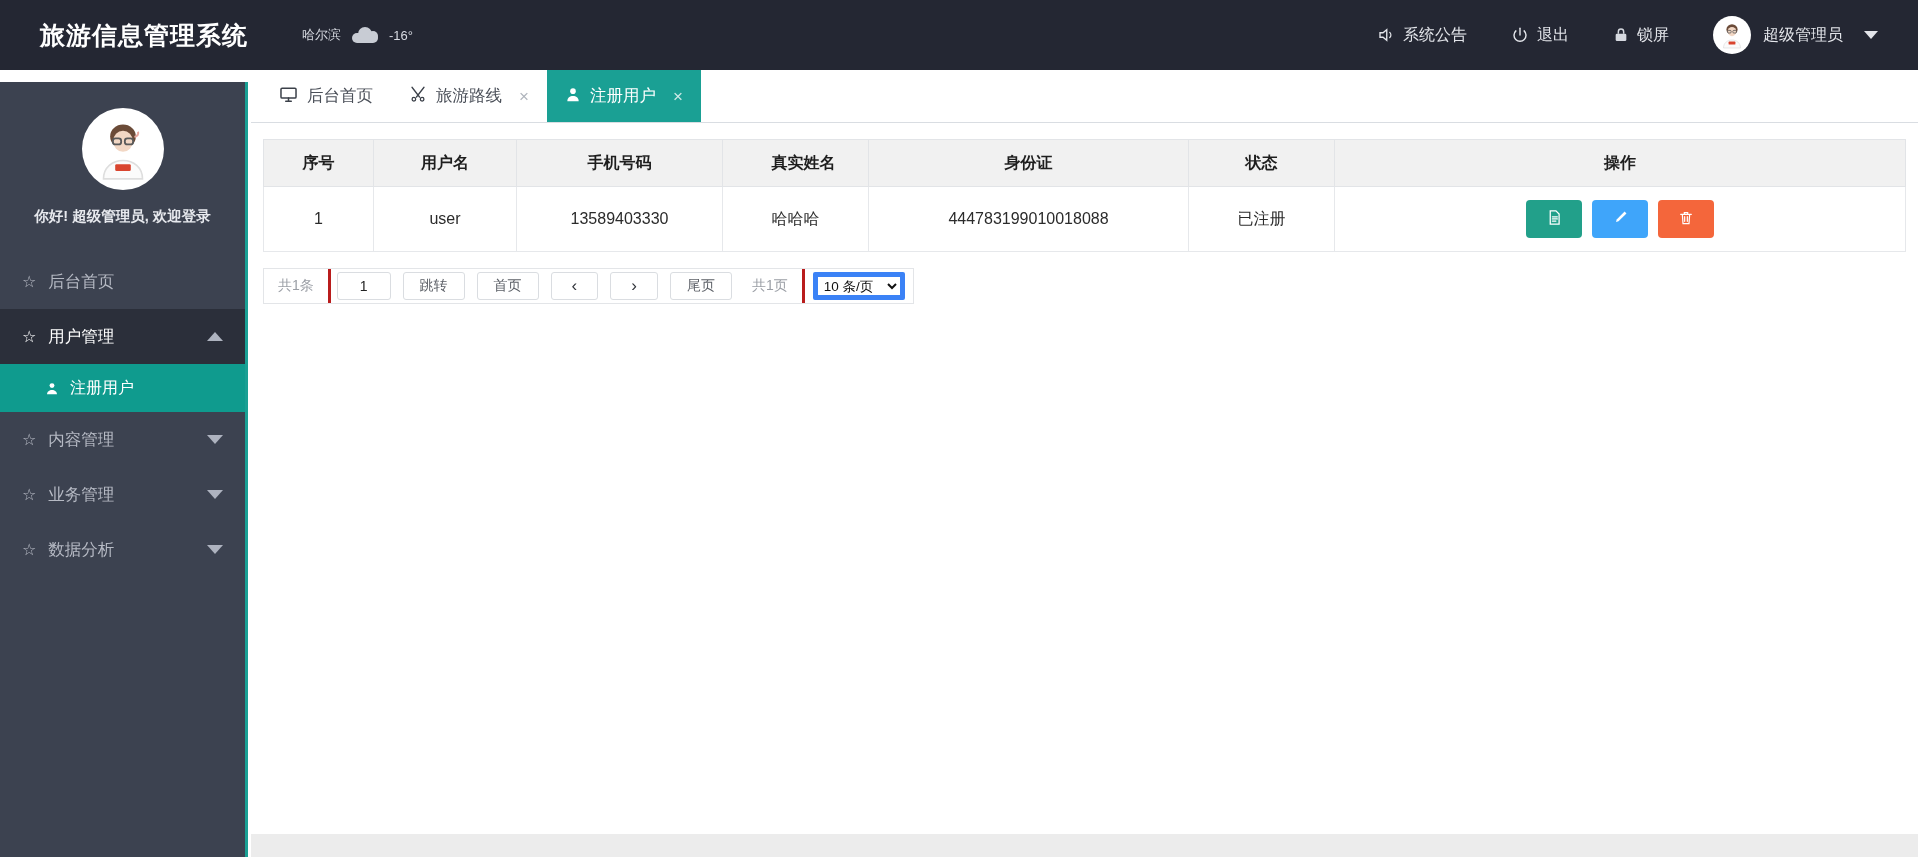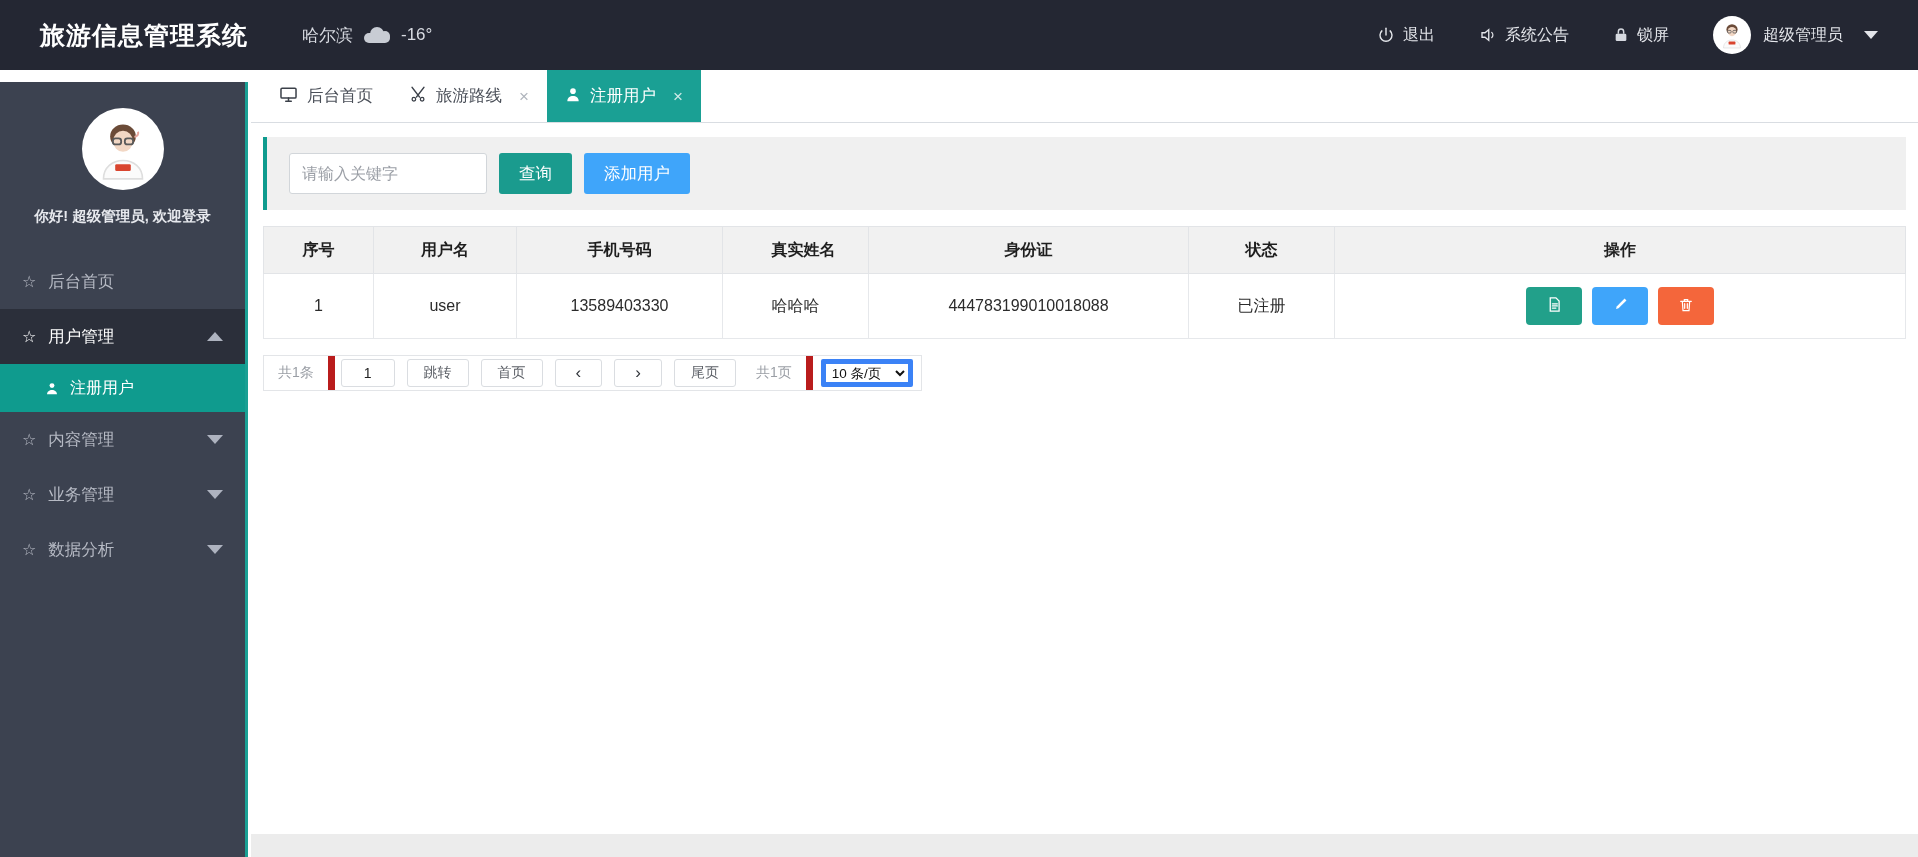--- a/index.html
+++ b/index.html
@@ -20,21 +20,21 @@
   }
   .brand {
     width: 250px; flex: none;
     font-size: 25px; font-weight: 700;
     color: #ffffff; letter-spacing: 1px;
     padding-left: 40px;
     white-space: nowrap;
   }
   .weather {
     display: flex; align-items: center; gap: 11px;
-    font-size: 17px; color: #d8dbe2;
+    font-size: 13px; color: #d8dbe2;
     margin-left: 52px;
   }
   .cloud-icon { display: inline-block; width: 26px; height: 16px; position: relative; }
   .cloud-icon::before {
     content: ""; position: absolute; left: 0; bottom: 0;
     width: 26px; height: 10px; background: #c8ccd4; border-radius: 6px;
   }
   .cloud-icon::after {
     content: ""; position: absolute; left: 6px; top: 0;
     width: 14px; height: 14px; background: #c8ccd4; border-radius: 50%;
@@ -197,21 +197,21 @@
   .pager {
     margin: 16px 12px 0 12px;
     display: flex; align-items: stretch;
     border: 1px solid #e3e5e8;
     width: max-content; height: 36px;
     background: #ffffff;
   }
   .pg {
     display: flex; align-items: center; justify-content: center;
     font-size: 14px; color: #5b5f66;
-    padding: 0 14px; border-right: 7px solid #b91c1c;
+    padding: 0 14px; border-right: 3px solid #b91c1c;
     white-space: nowrap;
   }
   .pg.muted { color: #9a9ea5; }
   .pg.boxed {
     border: 1px solid #dadde1; border-radius: 3px;
     margin: 3px 6px; padding: 0 16px; cursor: pointer;
     background: #ffffff; border-right: 1px solid #dadde1;
   }
   .pg.num {
     border: 1px solid #dadde1; border-radius: 3px;
@@ -248,36 +248,36 @@
     <span class="cloud-icon"></span>
     <span>-16°</span>
   </div>
 
   <div class="topbar-spacer"></div>
 
   <div class="topbar-right">
 
     <div class="tb-item">
       <span>
+        <svg width="18" height="18" viewBox="0 0 24 24" fill="none" stroke="#e3e5ea" stroke-width="1.8">
+          <path d="M4 9v6h4l5 4V5L8 9H4z" fill="none"></path>
+          <path d="M17 8.5a5 5 0 0 1 0 7" stroke-linecap="round"></path>
+        </svg>
+      </span>
+      <span>系统公告</span>
+    </div>
+
+    <div class="tb-item">
+      <span>
         <svg width="18" height="18" viewBox="0 0 24 24" fill="none" stroke="#e3e5ea" stroke-width="1.9" stroke-linecap="round">
           <path d="M12 3v9"></path>
           <path d="M6.5 6.5a8 8 0 1 0 11 0"></path>
         </svg>
       </span>
       <span>退出</span>
-    </div>
-
-    <div class="tb-item">
-      <span>
-        <svg width="18" height="18" viewBox="0 0 24 24" fill="none" stroke="#e3e5ea" stroke-width="1.8">
-          <path d="M4 9v6h4l5 4V5L8 9H4z" fill="none"></path>
-          <path d="M17 8.5a5 5 0 0 1 0 7" stroke-linecap="round"></path>
-        </svg>
-      </span>
-      <span>系统公告</span>
     </div>
 
     <div class="tb-item">
       <span>
         <svg width="16" height="18" viewBox="0 0 24 24" fill="#d6d9e0">
           <rect x="4" y="10" width="16" height="11" rx="2"></rect>
           <path d="M8 10V7a4 4 0 0 1 8 0v3" fill="none" stroke="#d6d9e0" stroke-width="2.2"></path>
         </svg>
       </span>
       <span>锁屏</span>
@@ -397,25 +397,20 @@
           <circle cx="12" cy="7" r="4.2"></circle>
           <path d="M3.5 22c0-4.8 3.8-7.6 8.5-7.6s8.5 2.8 8.5 7.6z"></path>
         </svg>
       </span>
       <span>注册用户</span>
       <span class="tab-close">×</span>
     </div>
 
   </div>
 
-  <div class="search-panel">
-    <input class="search-input" type="text" placeholder="请输入关键字" style="">
-    <button class="btn btn-query">查询</button>
-    <button class="btn btn-add">添加用户</button>
-  </div>
 
   <div class="table-wrap">
     <table class="grid">
       <thead>
         <tr>
           <th class="c-idx">序号</th>
           <th class="c-user">用户名</th>
           <th class="c-phone">手机号码</th>
           <th class="c-name">真实姓名</th>
           <th class="c-id">身份证</th>

